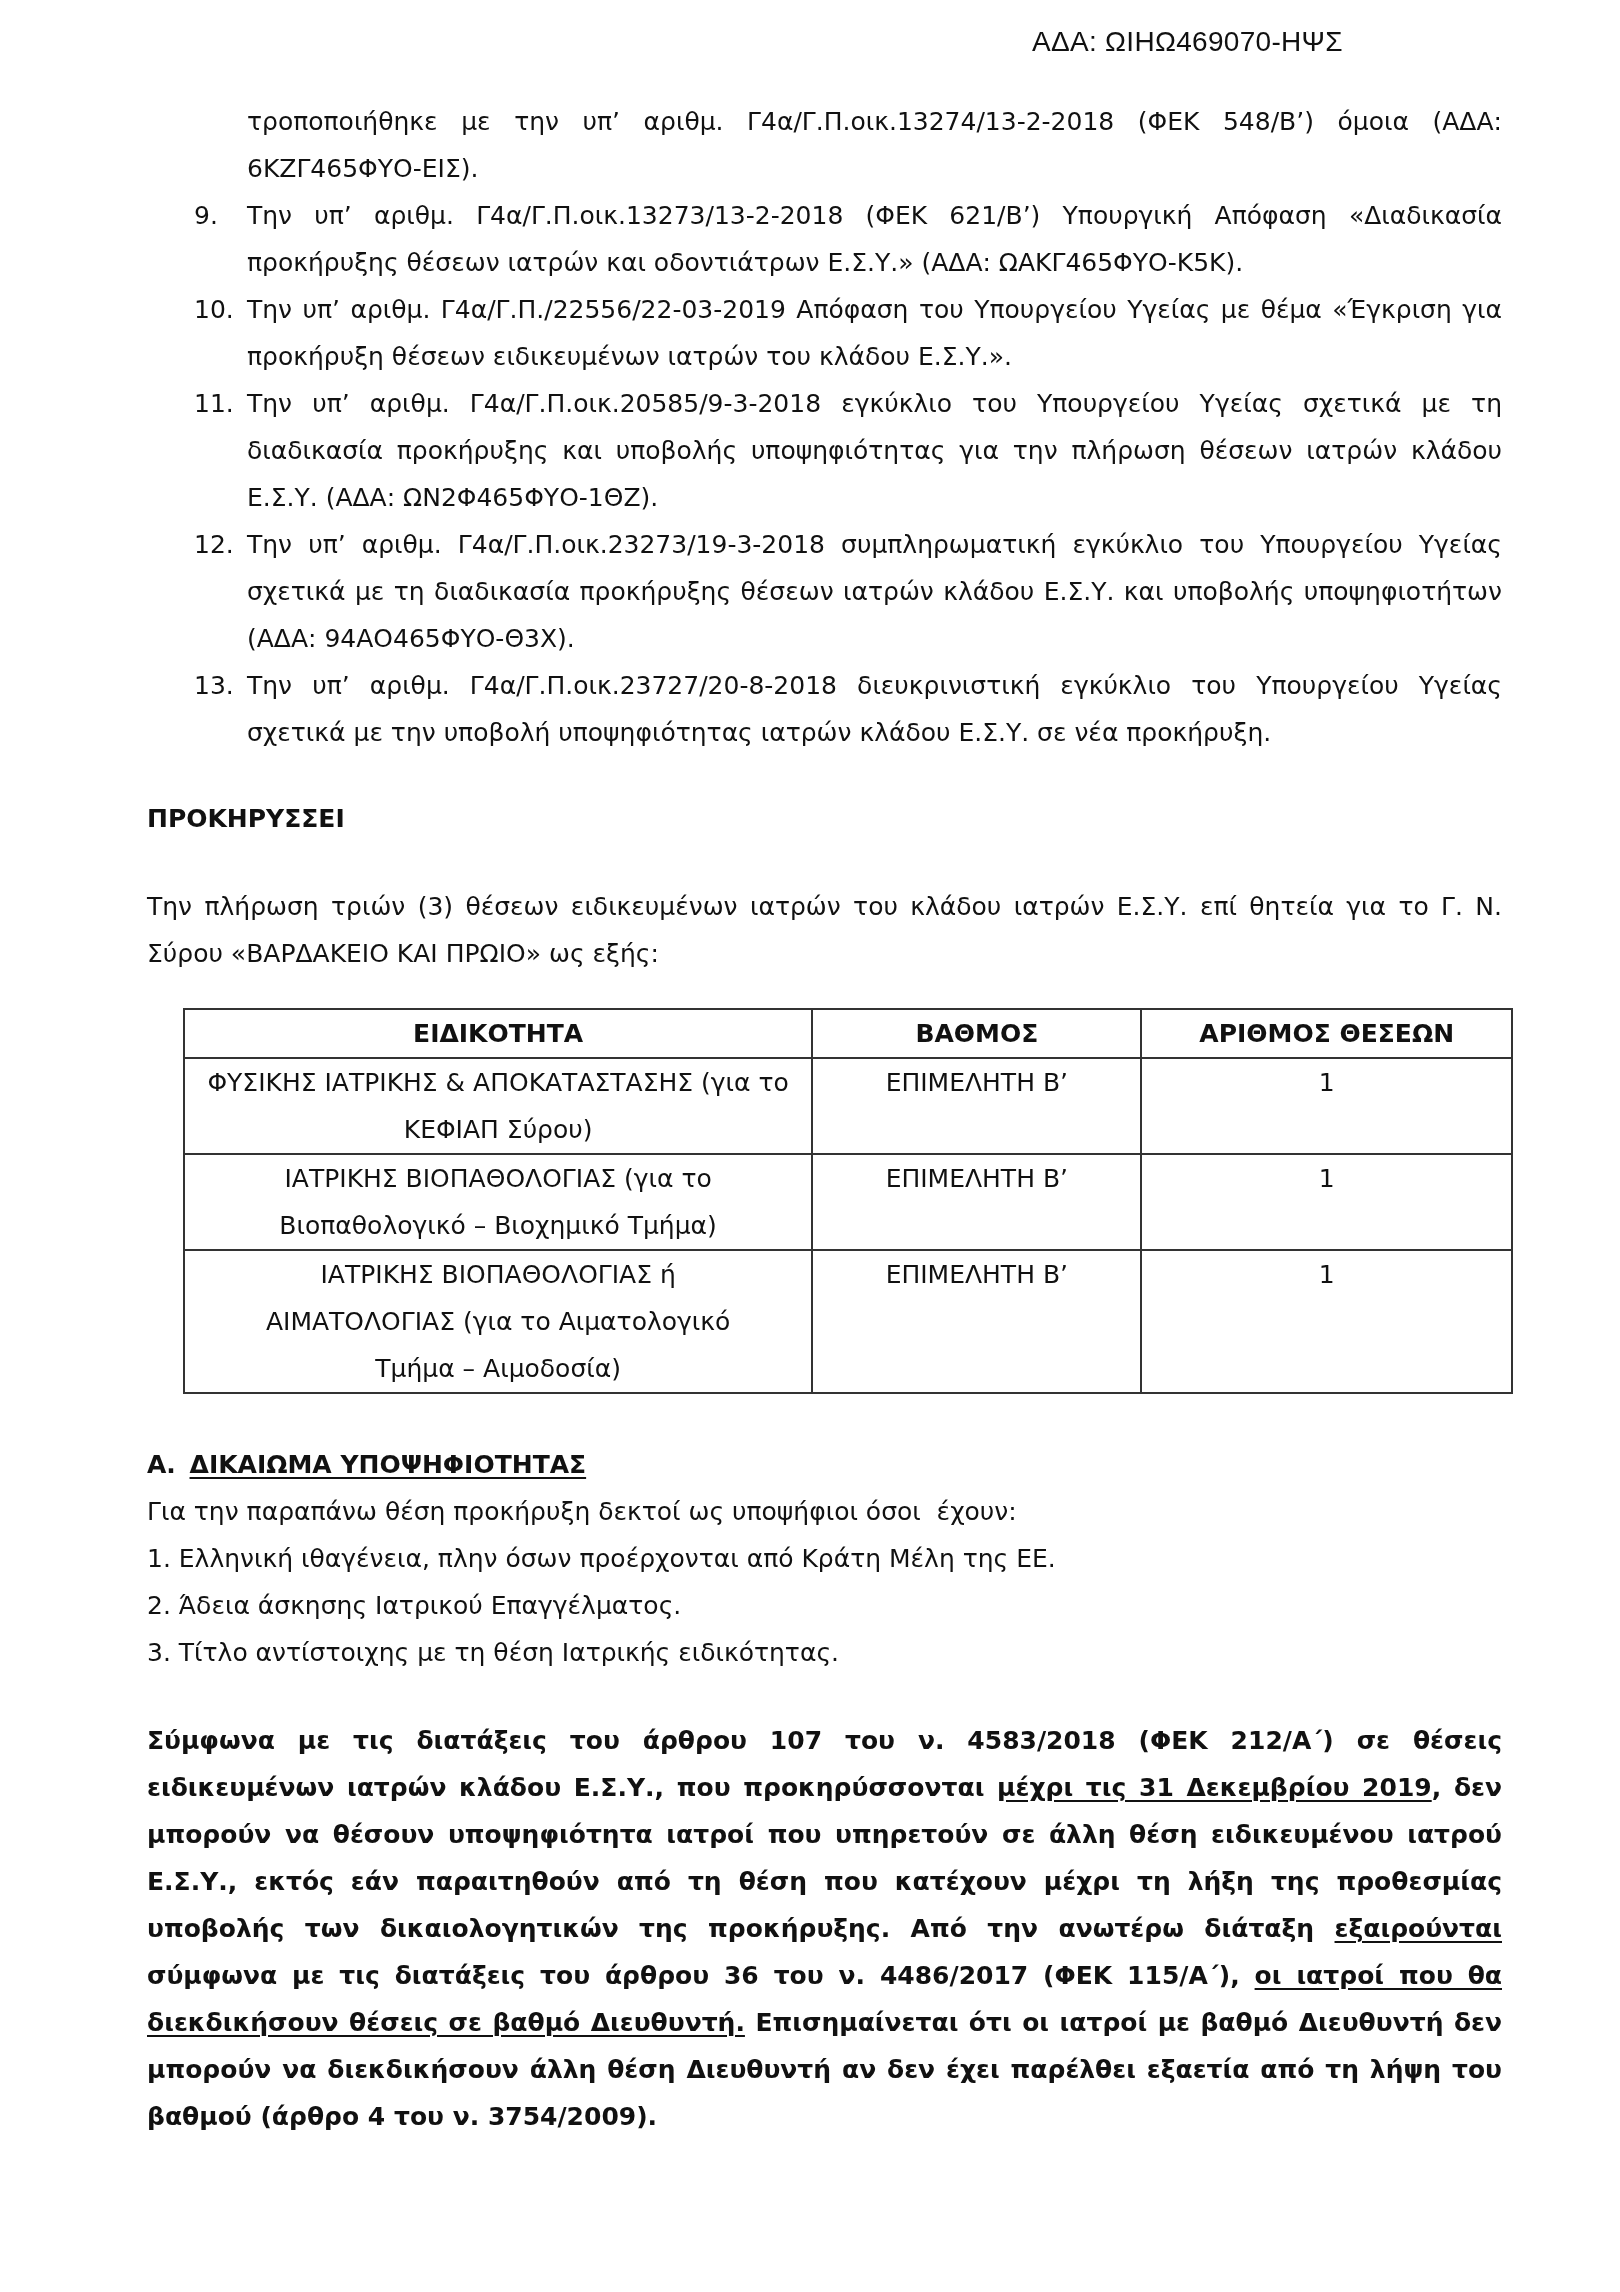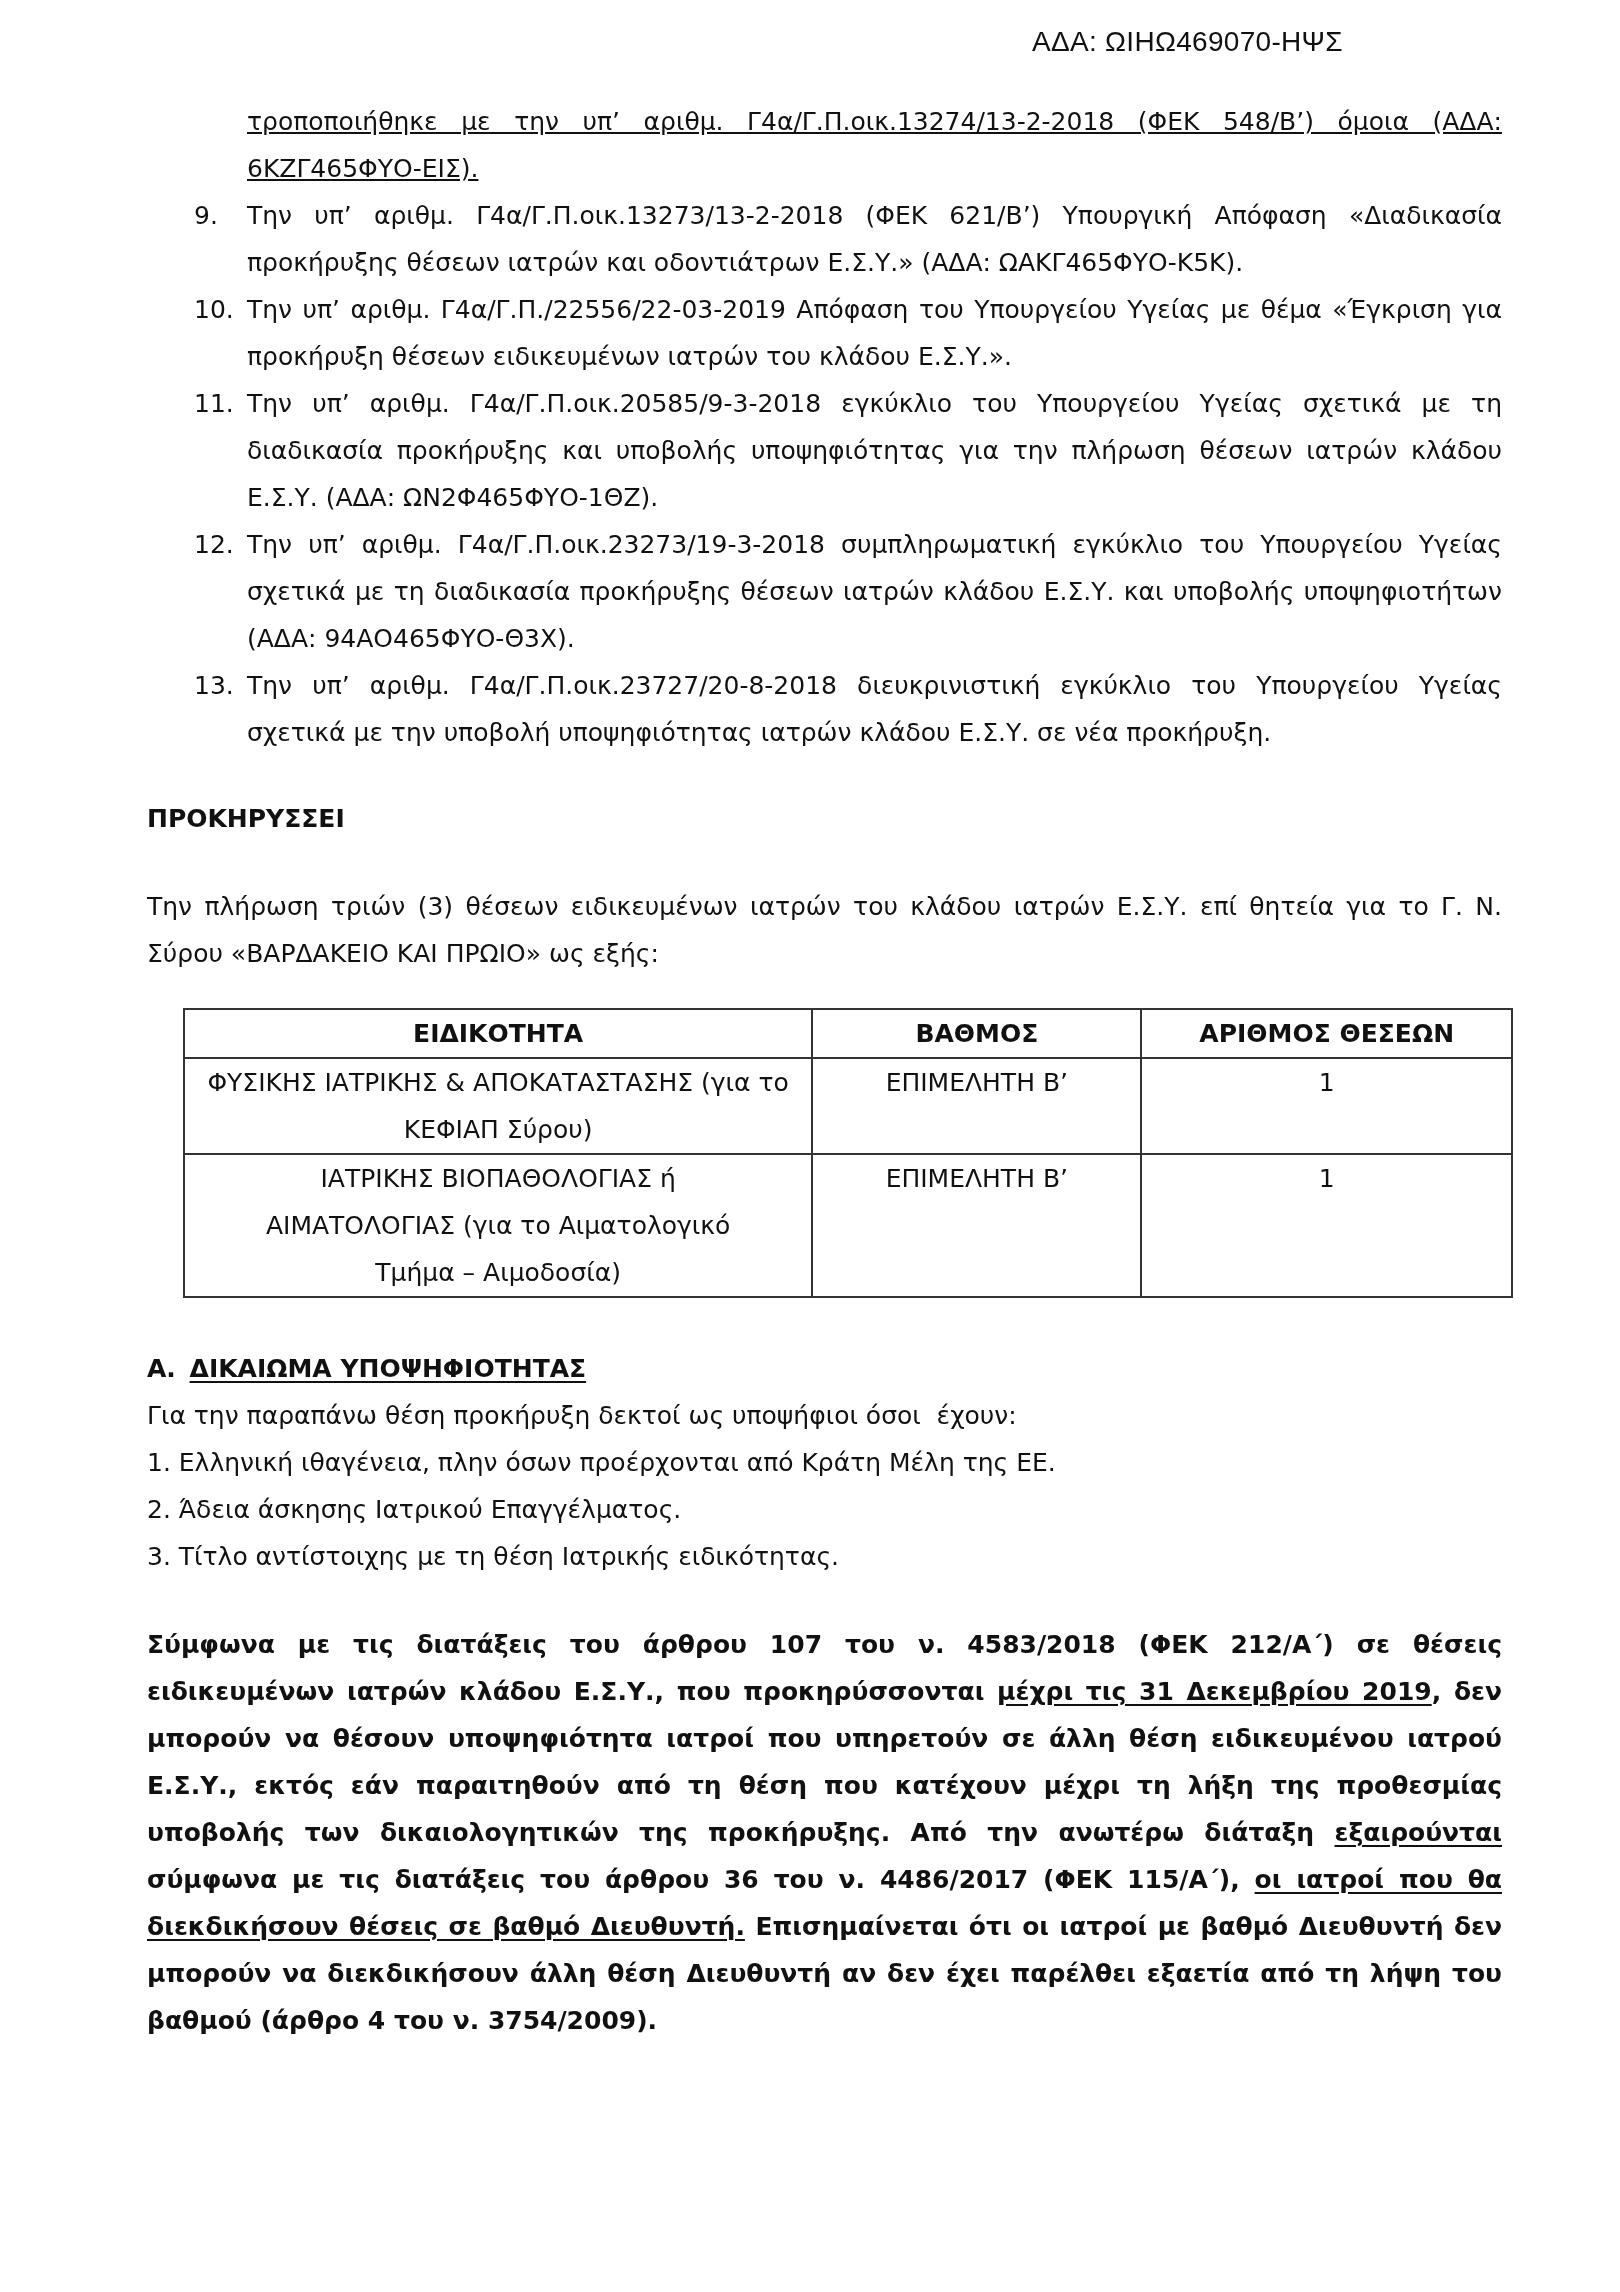--- a/index.html
+++ b/index.html
@@ -5,21 +5,21 @@
   html, body { margin: 0; padding: 0; background: #ffffff; }
   body { width: 1620px; height: 2293px; position: relative; overflow: hidden;
          font-family: "Liberation Sans", sans-serif; color: #111; }
   .ada { position: absolute; top: 25.5px; left: 1032px; font-size: 28px; letter-spacing: 0.3px; }
   .page { position: absolute; left: 147px; top: 98px; width: 1355px;
           font-family: "DejaVu Sans", sans-serif; font-size: 25px; line-height: 47px;
           transform-origin: left top; }
   ol.refs { list-style: none; margin: 0; padding: 0; }
   ol.refs li { position: relative; padding-left: 100px; text-align: justify; }
   ol.refs li .num { position: absolute; left: 47px; }
-  ol.refs li.cont { padding-left: 100px; text-decoration: underline; }
+  ol.refs li.cont { padding-left: 100px; }
   .center-title { text-align: left; font-weight: bold; margin-top: 39px; }
   .intro { margin-top: 41px; text-align: justify; }
   table.positions { border-collapse: collapse; margin-left: 36px; margin-top: 31px; width: 1330px; }
   table.positions th, table.positions td { border: 2px solid #333; text-align: center; vertical-align: top;
          padding: 0 5.9px; font-weight: normal; line-height: 47px; }
   table.positions th { font-weight: bold; }
   .col1 { width: 608px; } .col2 { width: 312px; } .col3 { width: 353px; }
   .sectionA { margin-top: 47px; font-weight: bold; }
   .sectionA .gap { display: inline-block; width: 13.7px; }
   .rules-text { margin-top: 41px; font-weight: bold; text-align: justify; }
@@ -70,20 +70,25 @@
         <th class="col3">ΑΡΙΘΜΟΣ ΘΕΣΕΩΝ</th>
       </tr>
     </thead>
     <tbody>
       <tr>
         <td>ΦΥΣΙΚΗΣ ΙΑΤΡΙΚΗΣ &amp; ΑΠΟΚΑΤΑΣΤΑΣΗΣ (για το ΚΕΦΙΑΠ Σύρου)</td>
         <td>ΕΠΙΜΕΛΗΤΗ Β’</td>
         <td>1</td>
       </tr>
       <tr>
+        <td>ΙΑΤΡΙΚΗΣ ΒΙΟΠΑΘΟΛΟΓΙΑΣ (για το Βιοπαθολογικό – Βιοχημικό Τμήμα)</td>
+        <td>ΕΠΙΜΕΛΗΤΗ Β’</td>
+        <td>1</td>
+      </tr>
+      <tr>
         <td style="padding:0 43px;">ΙΑΤΡΙΚΗΣ ΒΙΟΠΑΘΟΛΟΓΙΑΣ ή ΑΙΜΑΤΟΛΟΓΙΑΣ (για το Αιματολογικό Τμήμα – Αιμοδοσία)</td>
         <td>ΕΠΙΜΕΛΗΤΗ Β’</td>
         <td>1</td>
       </tr>
     </tbody>
   </table>
 
   <div class="sectionA">
     <span>Α.</span><span class="gap"></span><u>ΔΙΚΑΙΩΜΑ ΥΠΟΨΗΦΙΟΤΗΤΑΣ</u>
   </div>

